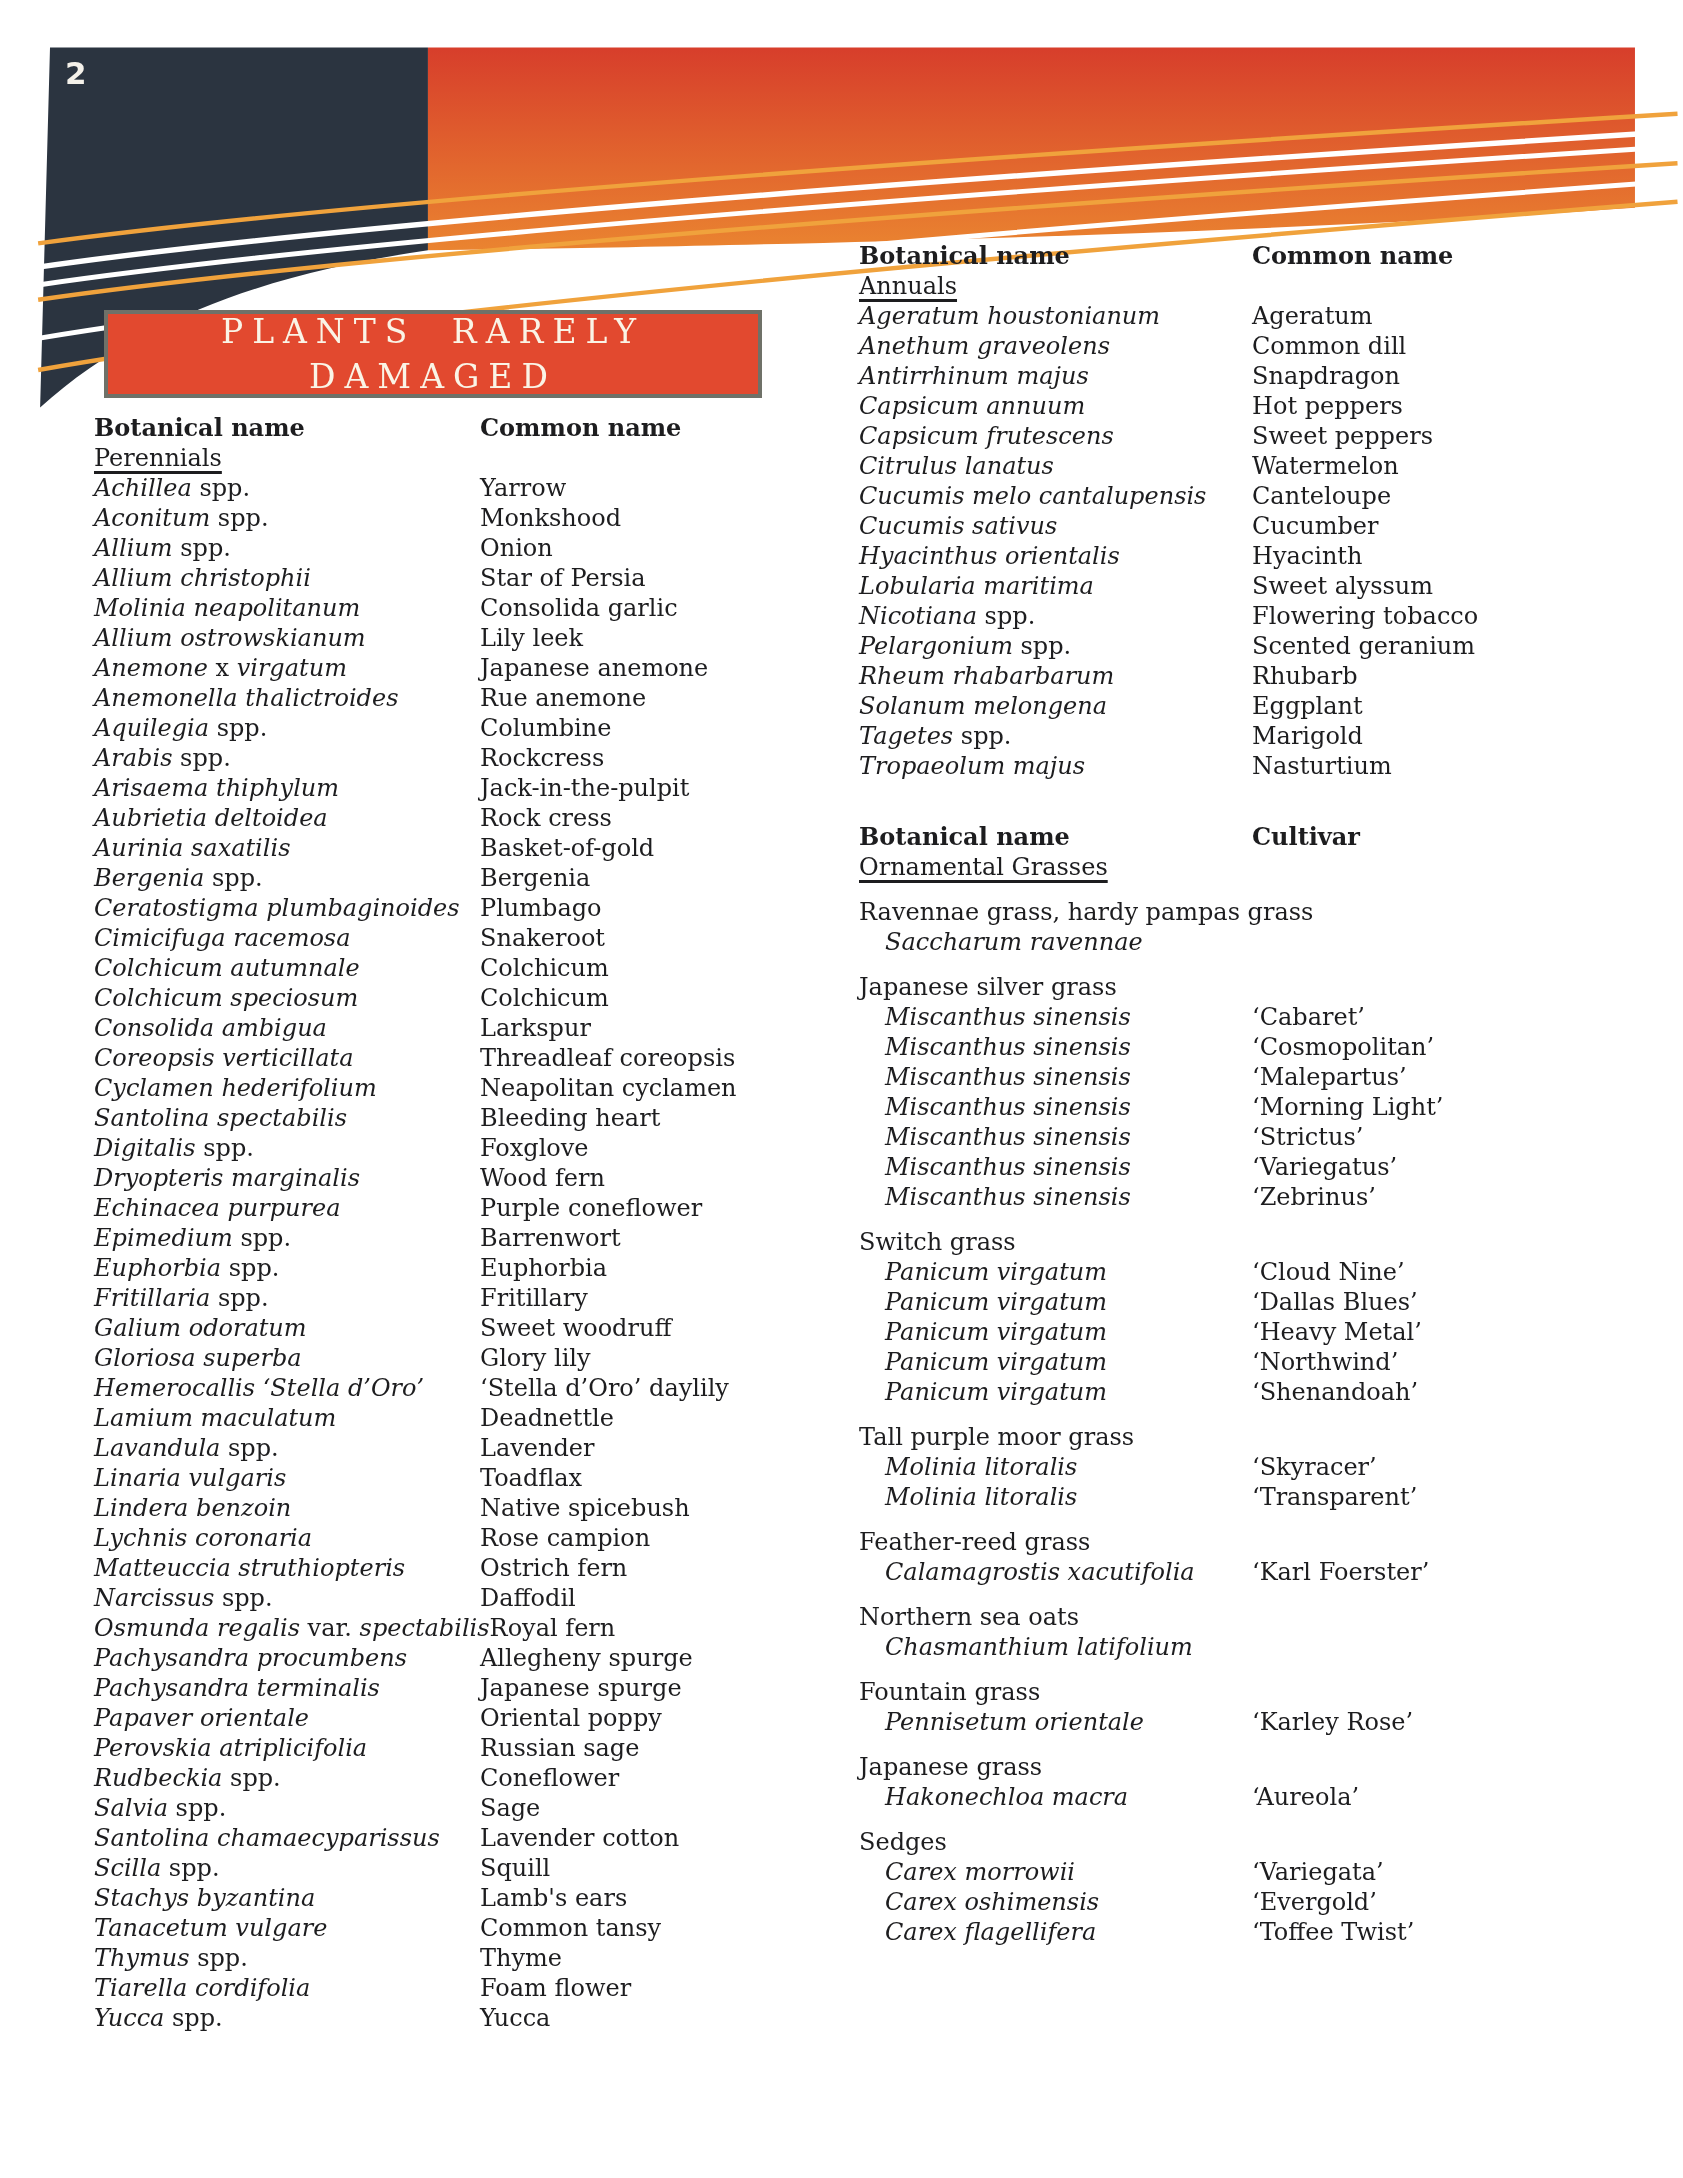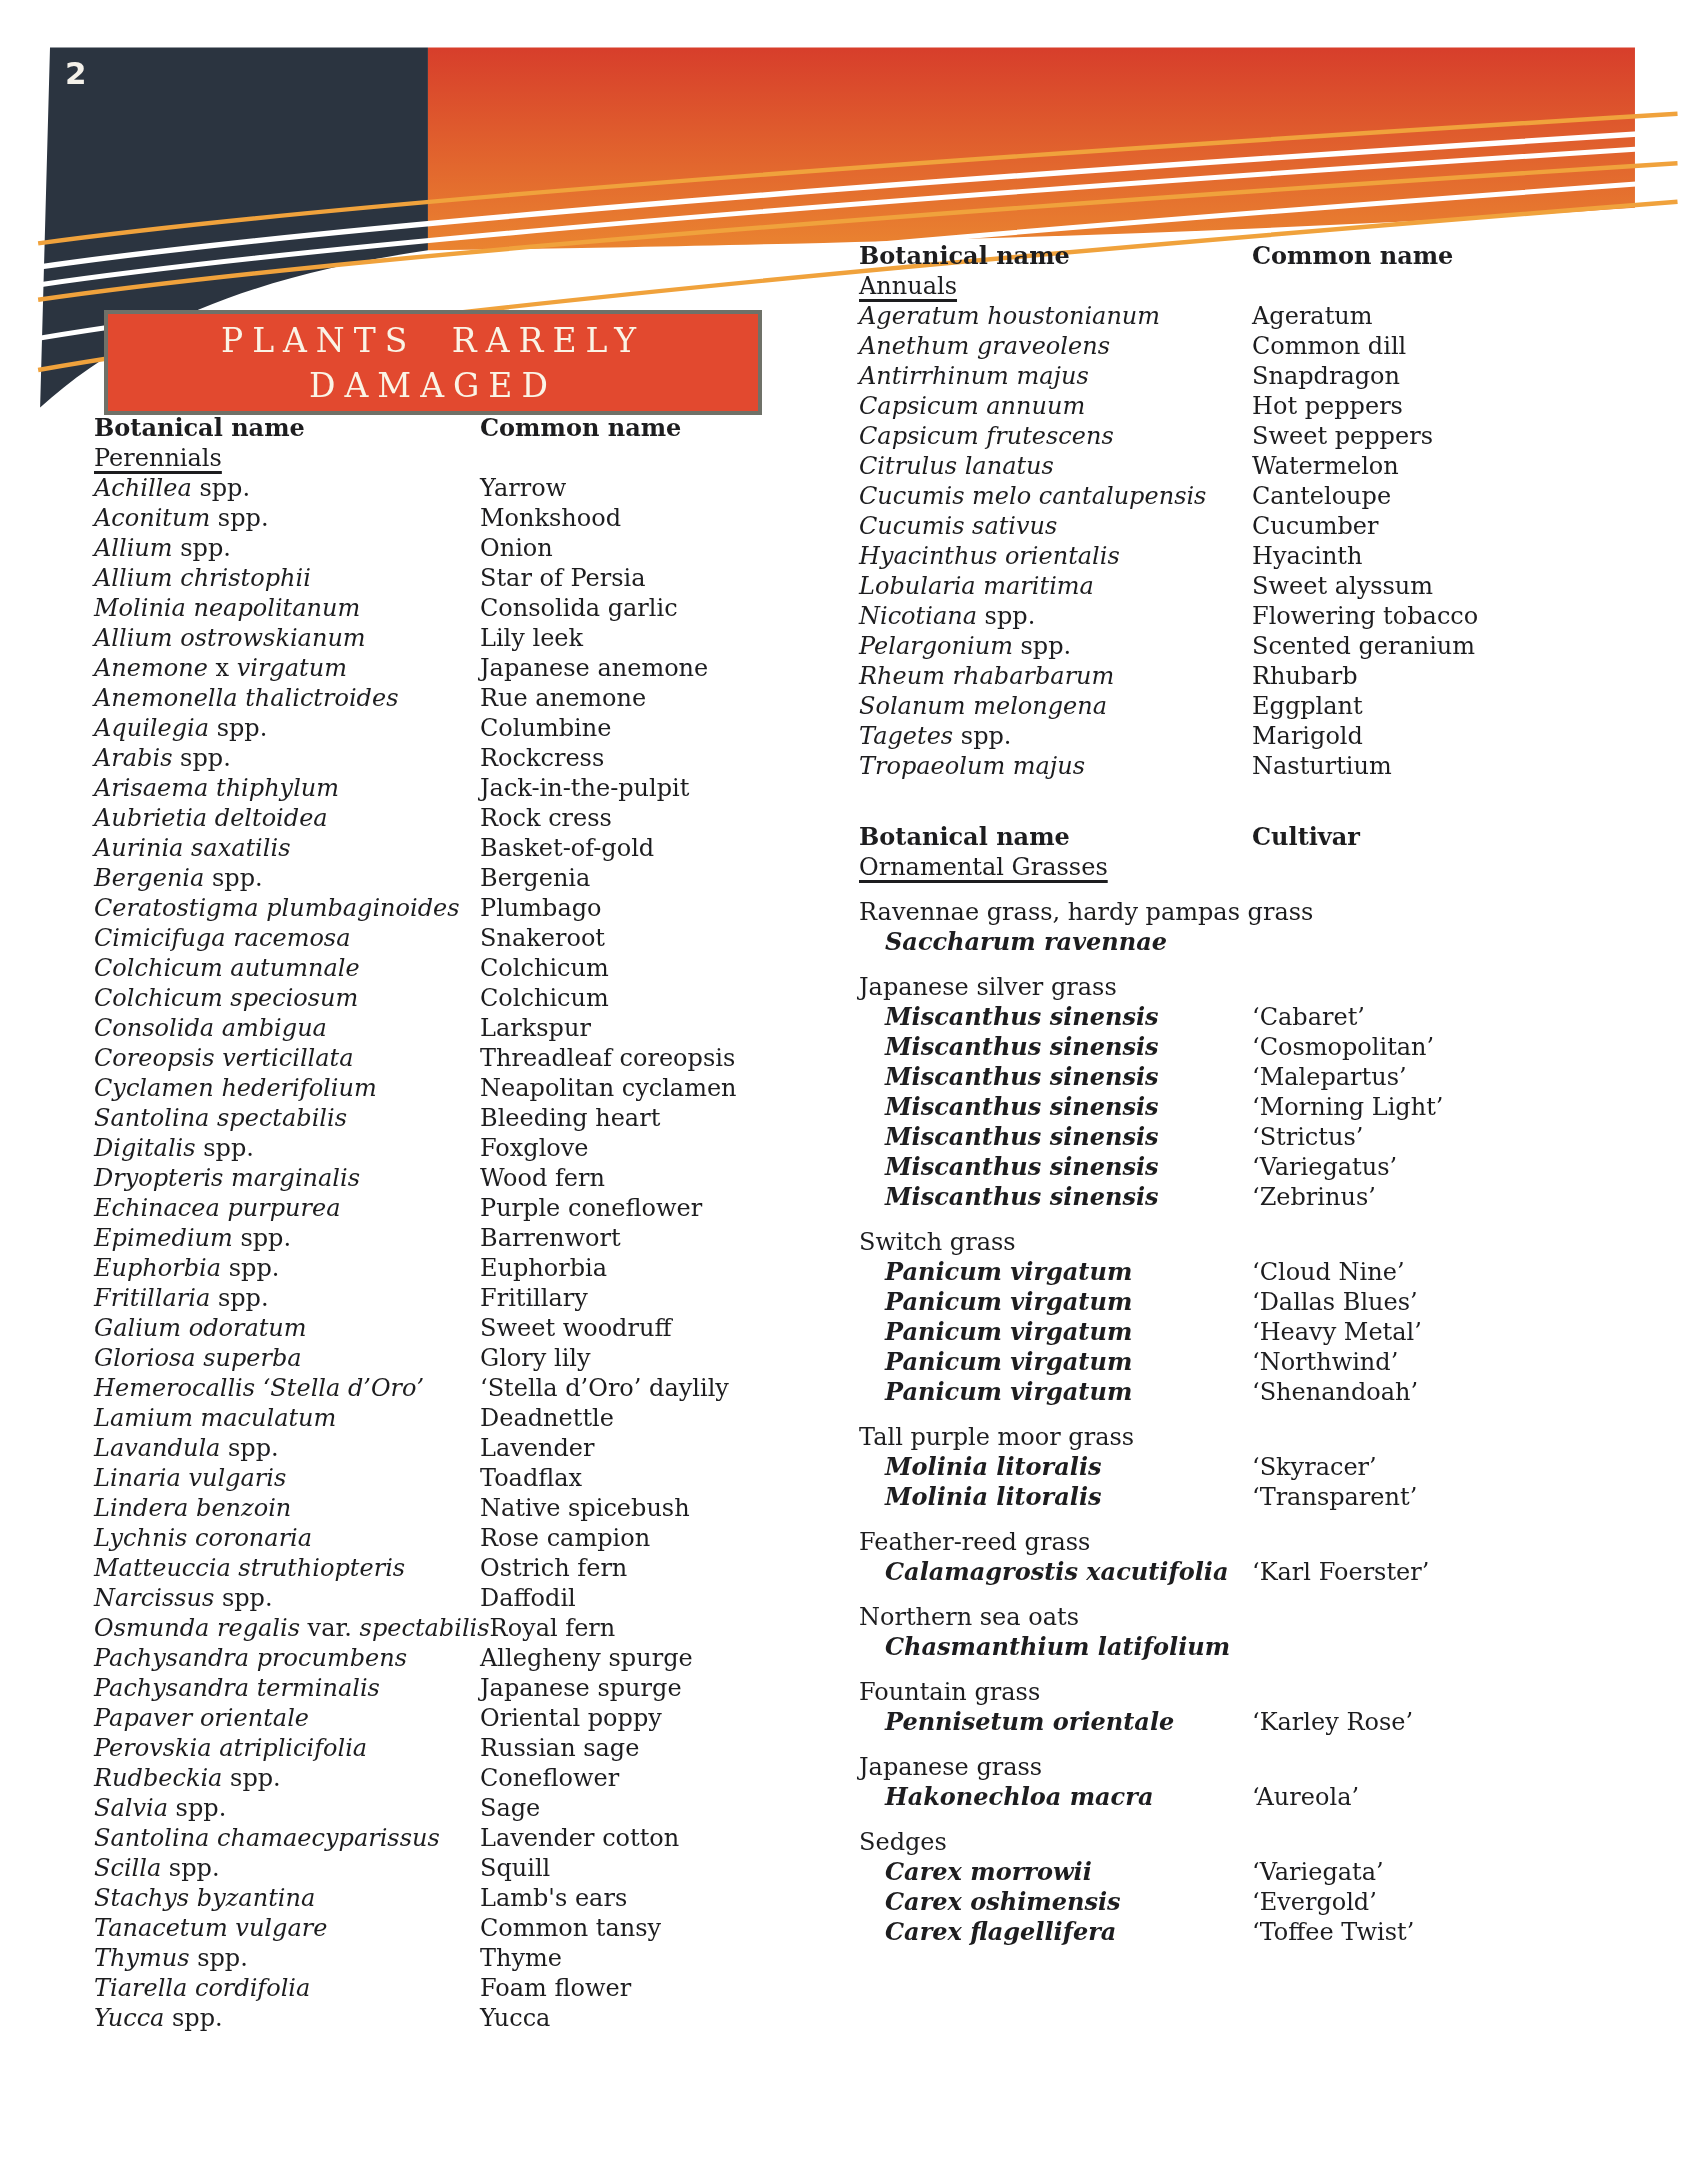--- a/index.html
+++ b/index.html
@@ -13,21 +13,21 @@
   }
   
   #header-svg{position:absolute;left:0;top:0;}
   .page-num{
     position:absolute;left:65px;top:55px;
     font-family:"DejaVu Sans", sans-serif;
     font-weight:bold;font-size:31px;color:#f4f1ea;
   }
   
   .banner{
-    position:absolute;left:104px;top:310px;width:658px;height:105px;
+    position:absolute;left:104px;top:310px;width:658px;height:88px;
     box-sizing:border-box;
     border:4px solid #6f7168;
     display:flex;flex-direction:column;justify-content:center;
     text-align:center;
   }
   .banner-line{
     color:#faf4e6;
     font-size:33px;line-height:45px;
     letter-spacing:9px;word-spacing:16px;
     font-weight:normal;
@@ -44,21 +44,21 @@
     font-weight:normal;
     text-decoration:underline;
     text-decoration-thickness:2.5px;
     text-underline-offset:5px;
   }
   .row{display:flex;}
   .bot{white-space:nowrap;}
   .com{flex:1;white-space:nowrap;}
   .grass-table{margin-top:41px;}
   .group{margin-top:15px;}
-  .group .bot{padding-left:26px;box-sizing:border-box;font-weight:bold;}
+  .group .bot{padding-left:26px;box-sizing:border-box;}
   .gcommon{white-space:nowrap;}
 </style>
 </head>
 <body>
 
 <div id="page">
 
   <svg id="header-svg" width="1683" height="465" viewBox="0 0 1700 470">
     <defs>
       <linearGradient id="og" x1="0" y1="0" x2="0" y2="1">

